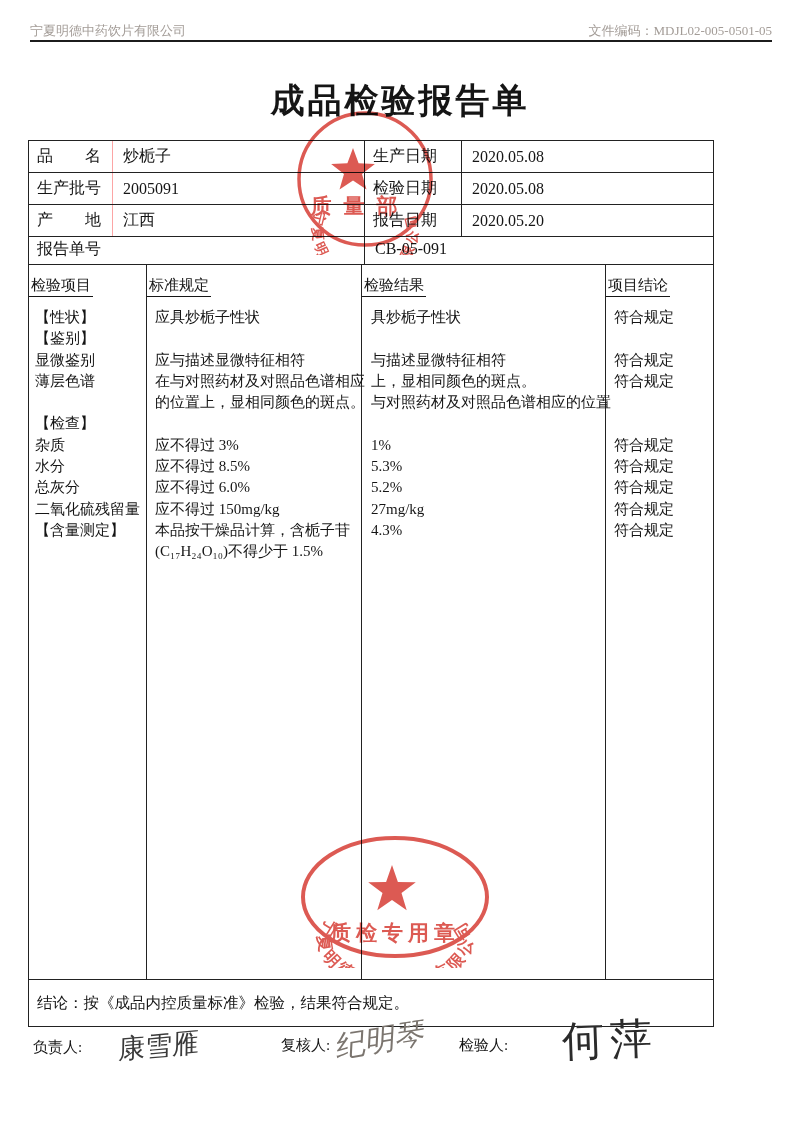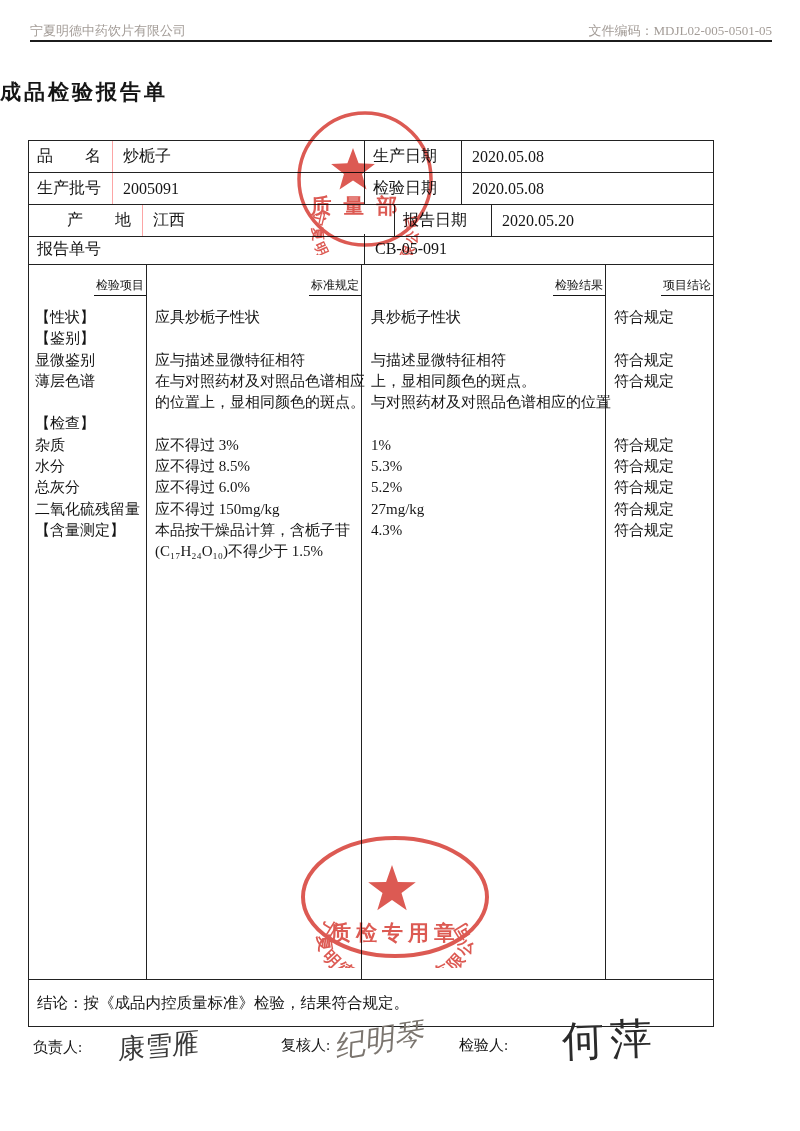--- a/index.html
+++ b/index.html
@@ -4,47 +4,47 @@
 <style>
   html,body{margin:0;padding:0;background:#ffffff;}
   .page{position:relative;width:800px;height:1131px;background:#fff;overflow:hidden;
         font-family:"Liberation Serif","DejaVu Serif",serif;color:#151515;}
 
   
   .doc-header{position:absolute;left:30px;right:28px;top:22px;height:18px;
               display:flex;justify-content:space-between;font-size:13px;color:#a39c97;}
   .doc-rule{position:absolute;left:30px;right:28px;top:40px;border-top:2px solid #1c1c1c;}
 
-  .title{position:absolute;left:0;right:0;top:78px;
-         font-size:21px;font-weight:bold;letter-spacing:3px;}
+  .title{position:absolute;left:0;right:0;top:78px;text-align:center;
+         font-size:34px;font-weight:bold;letter-spacing:3px;}
 
   
   .info-table{position:absolute;left:28px;top:140px;width:686px;border:1px solid #222;box-sizing:border-box;}
   .irow{display:flex;height:31px;border-bottom:1px solid #222;align-items:center;font-size:16px;}
-  .irow:last-child{border-bottom:none;margin-left:30px;}
+  .irow:last-child{border-bottom:none;}
   .ic{height:100%;display:flex;align-items:center;box-sizing:border-box;}
   .ic1{width:84px;border-right:1px solid #fca5a5;padding-left:8px;}
   .ic2{width:252px;border-right:1px solid #222;padding-left:10px;}
   .ic3{width:97px;border-right:1px solid #222;padding-left:8px;}
   .ic4{flex:1;padding-left:10px;}
 
   .reportno-row{position:absolute;left:28px;top:234px;width:686px;height:31px;
                 border:1px solid #222;border-top:none;box-sizing:border-box;display:flex;font-size:16px;}
   .rn1{width:336px;border-right:1px solid #222;display:flex;align-items:center;padding-left:8px;box-sizing:border-box;}
   .rn2{flex:1;display:flex;align-items:center;padding-left:10px;}
 
   
   .main-table{position:absolute;left:28px;top:264px;width:686px;height:716px;
               border:1px solid #222;box-sizing:border-box;display:flex;}
   .mcol{box-sizing:border-box;height:100%;}
   .mcol1{width:118px;border-right:1px solid #222;}
   .mcol2{width:215px;border-right:1px solid #222;}
   .mcol3{width:244px;border-right:1px solid #222;}
   .mcol4{flex:1;}
-  .col-h{height:42px;display:flex;align-items:center;justify-content:flex-end;font-size:12px;}
+  .col-h{height:42px;display:flex;align-items:center;justify-content:flex-start;font-size:15px;}
   .col-h span{border-bottom:1px solid #151515;padding:0 2px 1px 2px;}
   .ln{height:21.3px;line-height:21.3px;white-space:nowrap;font-size:15px;}
   .mcol1 .ln{padding-left:6px;}
   .mcol2 .ln{padding-left:8px;}
   .mcol3 .ln{padding-left:9px;}
   .mcol4 .ln{padding-left:8px;}
 
   .conclusion-row{position:absolute;left:28px;top:979px;width:686px;height:48px;
                   border:1px solid #222;box-sizing:border-box;display:flex;align-items:center;
                   padding-left:8px;font-size:15.5px;}

